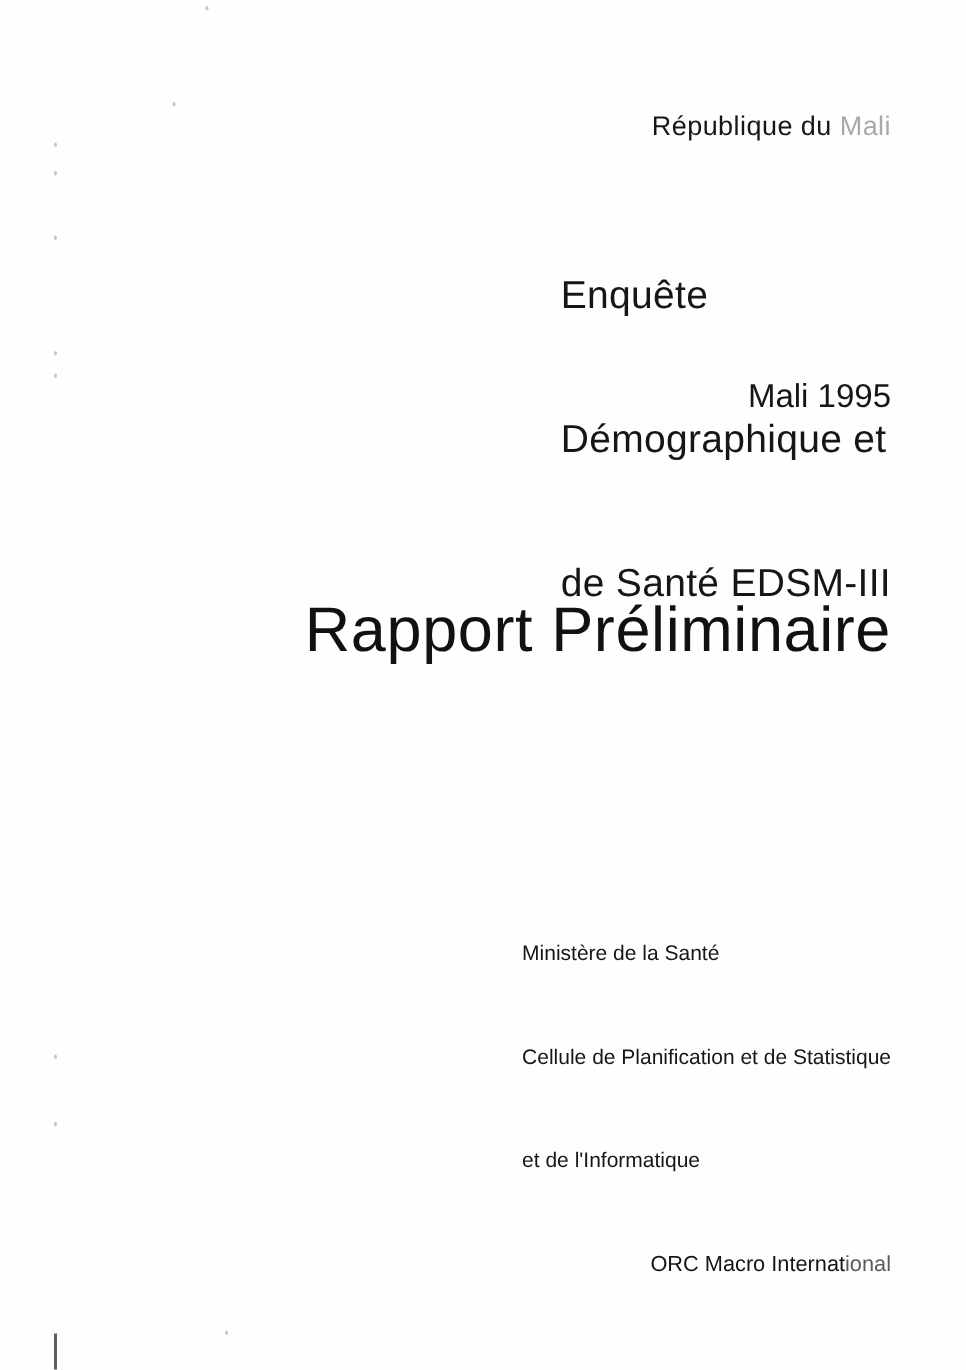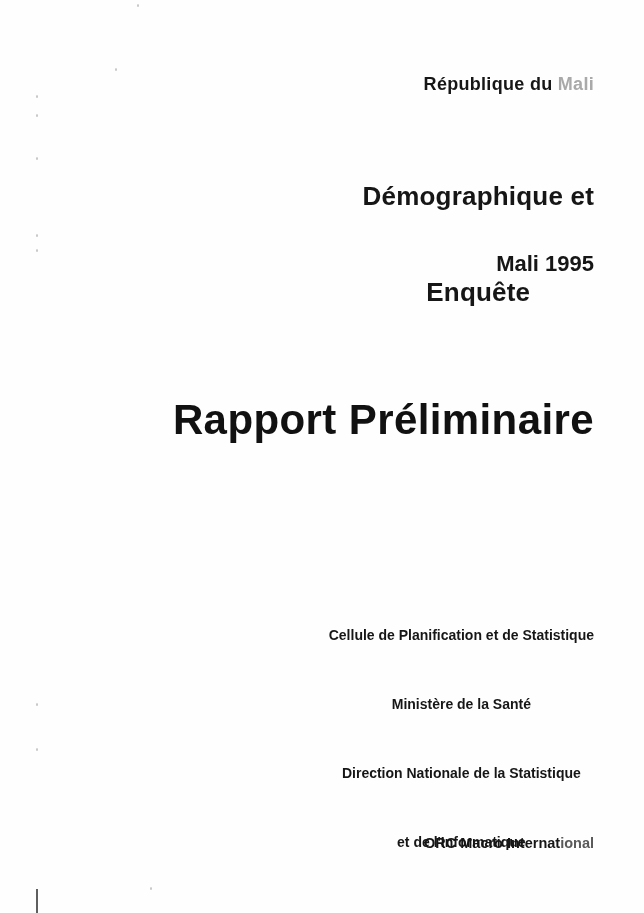--- a/index.html
+++ b/index.html
@@ -8,23 +8,23 @@
     background: #ffffff;
     position: relative;
     overflow: hidden;
     font-family: "Liberation Sans", sans-serif;
   }
   .page { position: absolute; inset: 0; background: #fefefe; }
 
   .txt {
     position: absolute;
     right: 50px;
-    text-align: center;
+    text-align: left;
     color: #161616;
-    font-weight: bold;
+    font-weight: normal;
     white-space: pre;
   }
   .header-line   { top: 53px;  font-size: 18px; letter-spacing: 0.3px; }
   .faded         { color: #a9a9a9; }
   .survey-title  { top: 116px; font-size: 26px; line-height: 32px; letter-spacing: 0.2px; }
   .country-year  { top: 251px; font-size: 22px; }
   .main-title    { top: 396px; font-size: 42px; letter-spacing: 0.4px; color: #111111; }
   .institutions  { top: 578px; font-size: 14px; line-height: 23px; }
   .institutions .dim { color: #8f8f8f; }
   .publisher     { top: 786px; font-size: 14.5px; line-height: 23px; }
@@ -44,32 +44,32 @@
 </head>
 <body>
 
 <div class="page">
 
   <div class="txt header-line">
     <span>République du </span><span class="faded">Mali</span>
   </div>
 
   <div class="txt survey-title">
+    <div>Enquête</div>
     <div>Démographique et</div>
-    <div>Enquête</div>
+    <div>de Santé EDSM-III</div>
   </div>
 
   <div class="txt country-year">Mali 1995</div>
 
   <div class="txt main-title">Rapport Préliminaire</div>
 
   <div class="txt institutions">
+    <div>Ministère de la Santé</div>
     <div>Cellule de Planification et de Statistique</div>
-    <div>Ministère de la Santé</div>
-    <div>Direction Nationale de la Statistique</div>
     <div>et de l'Informatique</div>
     
   </div>
 
   <div class="txt publisher">
     <div><span>ORC Macro Internat</span><span class="org-tail">ional</span></div>
   </div>
 
   <div class="artifact-line"></div>
   <div class="speck" style="left:137px; top:4px;"></div>

